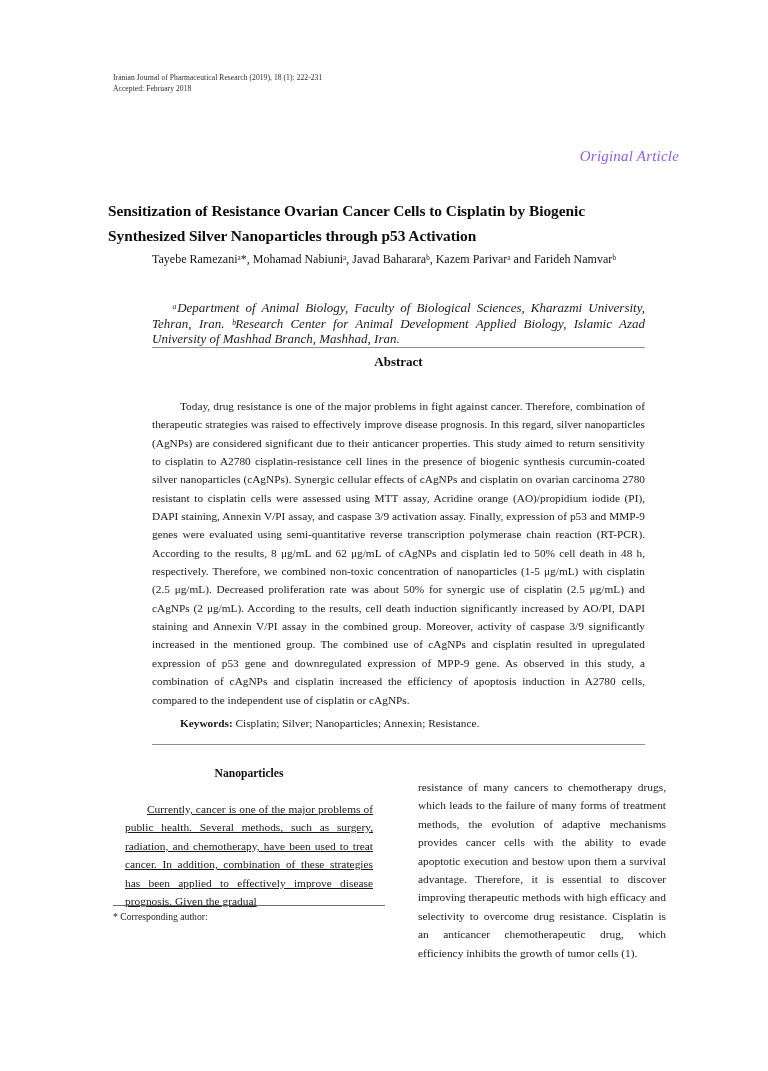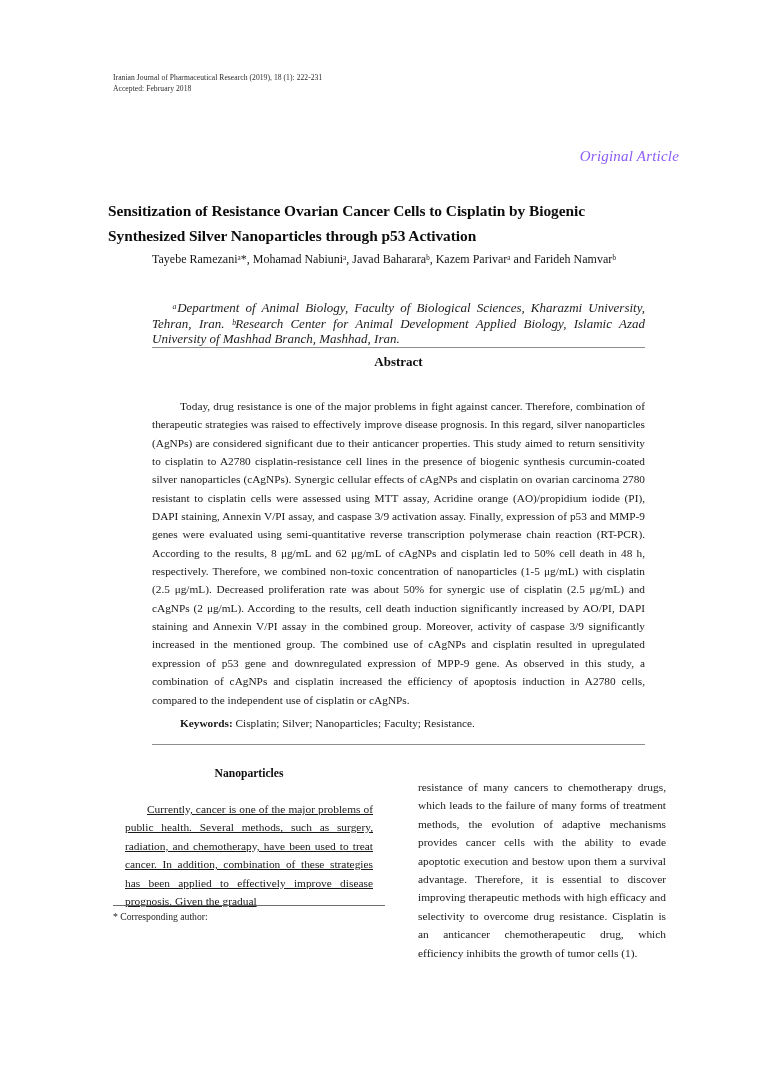--- a/index.html
+++ b/index.html
@@ -212,21 +212,21 @@
 
   <div class="affiliations">ᵃDepartment of Animal Biology, Faculty of Biological Sciences, Kharazmi University, Tehran, Iran. ᵇResearch Center for Animal Development Applied Biology, Islamic Azad University of Mashhad Branch, Mashhad, Iran.</div>
 
   <div class="rule-abstract-top"></div>
 
   <div class="abstract-heading">Abstract</div>
 
   <div class="abstract-body">Today, drug resistance is one of the major problems in fight against cancer. Therefore, combination of therapeutic strategies was raised to effectively improve disease prognosis. In this regard, silver nanoparticles (AgNPs) are considered significant due to their anticancer properties. This study aimed to return sensitivity to cisplatin to A2780 cisplatin-resistance cell lines in the presence of biogenic synthesis curcumin-coated silver nanoparticles (cAgNPs). Synergic cellular effects of cAgNPs and cisplatin on ovarian carcinoma 2780 resistant to cisplatin cells were assessed using MTT assay, Acridine orange (AO)/propidium iodide (PI), DAPI staining, Annexin V/PI assay, and caspase 3/9 activation assay. Finally, expression of p53 and MMP-9 genes were evaluated using semi-quantitative reverse transcription polymerase chain reaction (RT-PCR). According to the results, 8 μg/mL and 62 μg/mL of cAgNPs and cisplatin led to 50% cell death in 48 h, respectively. Therefore, we combined non-toxic concentration of nanoparticles (1-5 μg/mL) with cisplatin (2.5 μg/mL). Decreased proliferation rate was about 50% for synergic use of cisplatin (2.5 μg/mL) and cAgNPs (2 μg/mL). According to the results, cell death induction significantly increased by AO/PI, DAPI staining and Annexin V/PI assay in the combined group. Moreover, activity of caspase 3/9 significantly increased in the mentioned group. The combined use of cAgNPs and cisplatin resulted in upregulated expression of p53 gene and downregulated expression of MPP-9 gene. As observed in this study, a combination of cAgNPs and cisplatin increased the efficiency of apoptosis induction in A2780 cells, compared to the independent use of cisplatin or cAgNPs.</div>
 
   <div class="keywords">
-    <b>Keywords:</b><span> Cisplatin; Silver; Nanoparticles; Faculty; Resistance.</span>
+    <b>Keywords:</b><span> Cisplatin; Silver; Nanoparticles; Annexin; Resistance.</span>
   </div>
 
   <div class="rule-abstract-bottom"></div>
 
   <div class="col-left">
     <h2 class="section-heading">Nanoparticles</h2>
     <p class="body-text indent">Currently, cancer is one of the major problems of public health. Several methods, such as surgery, radiation, and chemotherapy, have been used to treat cancer. In addition, combination of these strategies has been applied to effectively improve disease prognosis. Given the gradual</p>
   </div>
 
   <div class="col-right">

